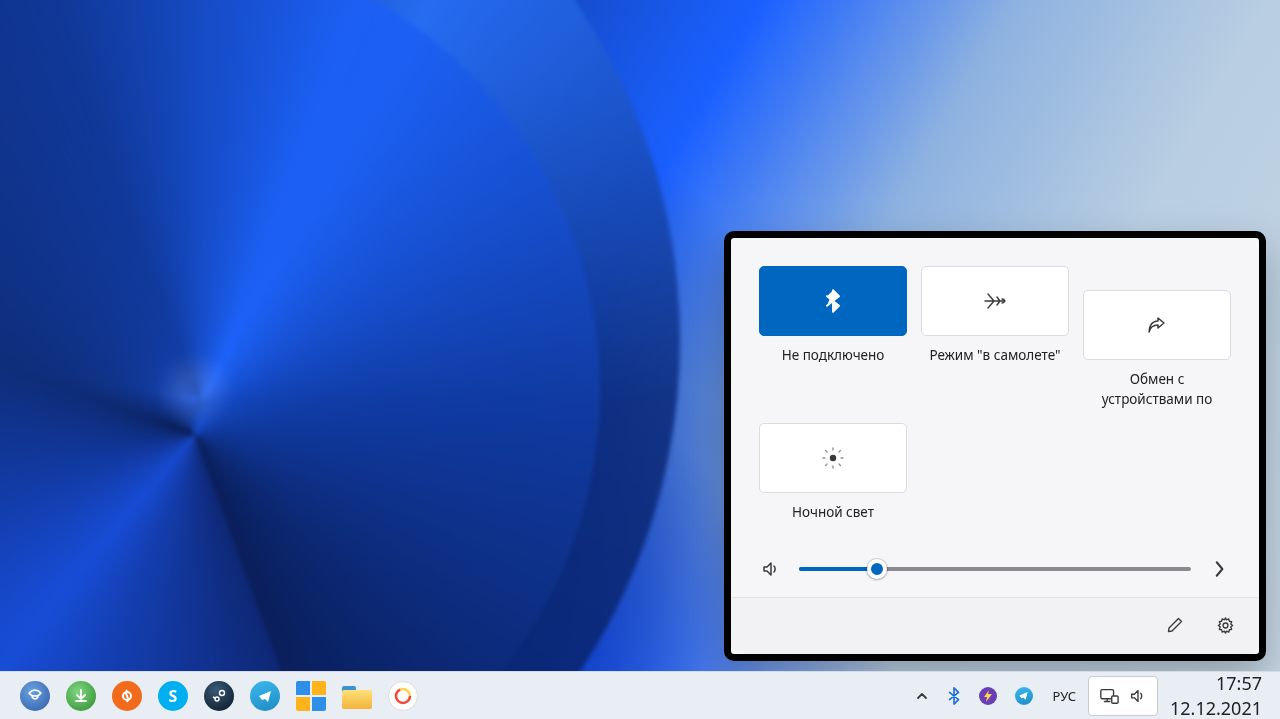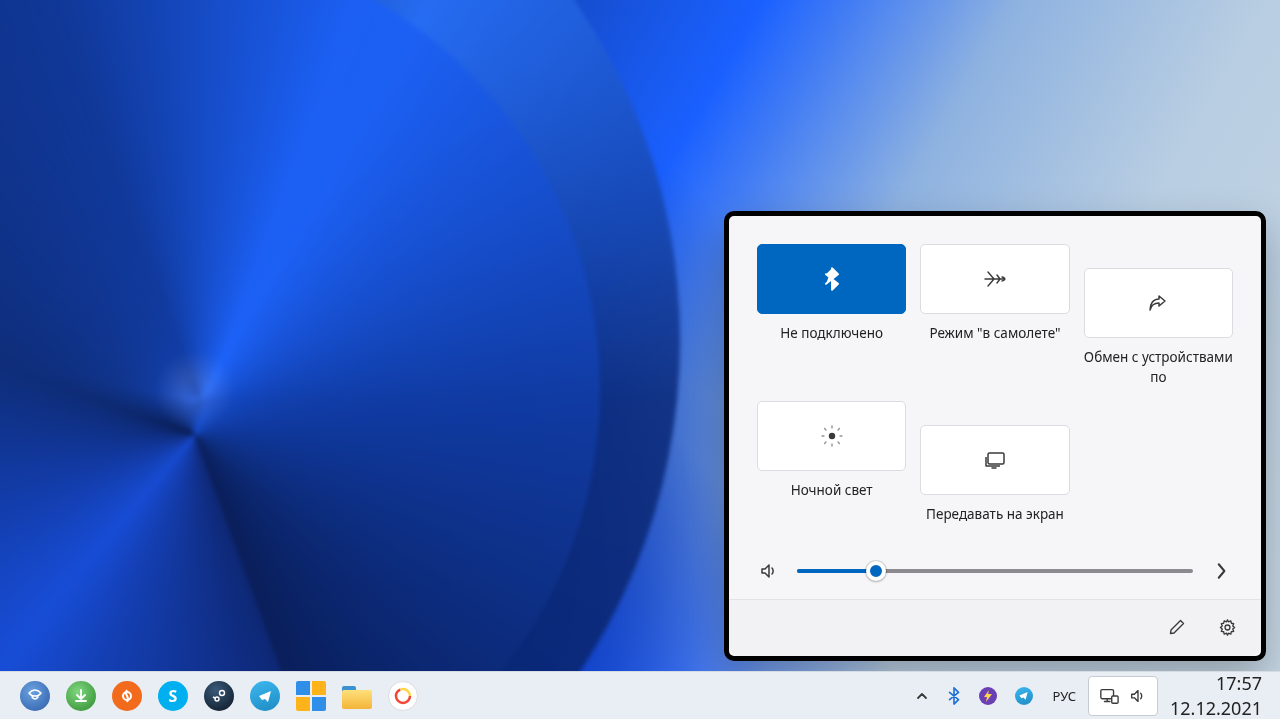--- a/index.html
+++ b/index.html
@@ -26,21 +26,21 @@
                       conic-gradient(from 160deg at 55% 55%,
                         #102a7a 0deg, #1d5cff 60deg, #0a1b4a 130deg, #1a60ff 220deg, #0a1d55 360deg);
           opacity:.7; }
 
     
     .flyout {
       position: absolute;
       right: 14px; bottom: 58px;
       width: 542px;
       background: #f6f6f8;
-      border: 5px solid #000000;
+      border: 7px solid #000000;
       border-radius: 10px;
       box-shadow: 0 18px 40px rgba(0,0,0,.25);
       padding: 28px 28px 14px;
     }
     .tiles {
       display: grid;
       grid-template-columns: repeat(3, 1fr);
       column-gap: 14px;
       row-gap: 14px;
     }
@@ -186,30 +186,20 @@
       <div class="tile-btn">
         <svg width="22" height="22" viewBox="0 0 22 22" fill="none" stroke="#3a3a3a" stroke-width="1.4" stroke-linecap="round">
           <circle cx="11" cy="11" r="2.5" fill="#3a3a3a"></circle>
           <path d="M11 3 L11 1 M11 21 L11 19 M3 11 L1 11 M21 11 L19 11 M5 5 L3.6 3.6 M18.4 18.4 L17 17 M17 5 L18.4 3.6 M3.6 18.4 L5 17" opacity="0.55" stroke-dasharray="2 2"></path>
         </svg>
       </div>
       <div class="tile-label">Ночной свет</div>
     </div>
 
 
-    <div class="tile-wrap row2">
-      <div class="tile-btn">
-        <svg width="24" height="20" viewBox="0 0 24 20" fill="none" stroke="#3a3a3a" stroke-width="1.5" stroke-linejoin="round">
-          <rect x="5" y="3" width="16" height="11" rx="1.5"></rect>
-          <path d="M3 7 L3 16 L17 16"></path>
-          <path d="M9 18 L13 18" stroke-linecap="round"></path>
-        </svg>
-      </div>
-      <div class="tile-label">Передавать на экран</div>
-    </div>
   </div>
 
   <div class="volume-row">
     <div class="vol-icon">
       <svg width="20" height="20" viewBox="0 0 20 20" fill="none" stroke="#3a3a3a" stroke-width="1.5" stroke-linejoin="round" stroke-linecap="round">
         <path d="M3 8 L3 12 L6 12 L10 16 L10 4 L6 8 Z"></path>
         <path d="M13 7 C14.5 8.5 14.5 11.5 13 13"></path>
       </svg>
     </div>
     <div class="slider">

